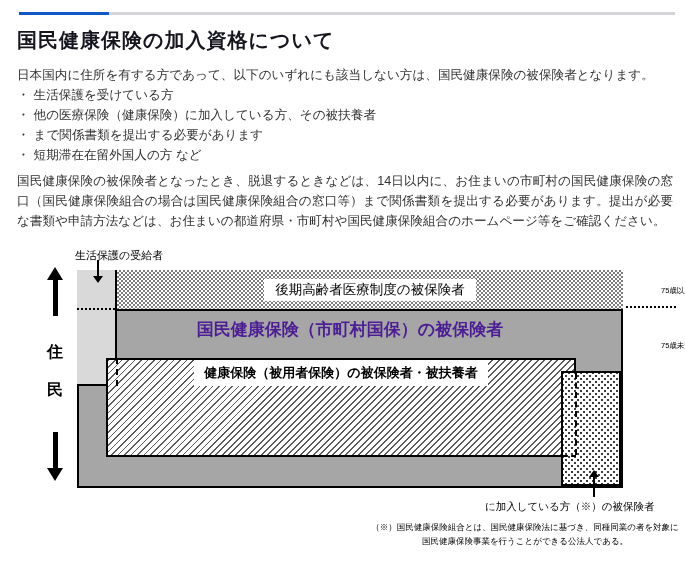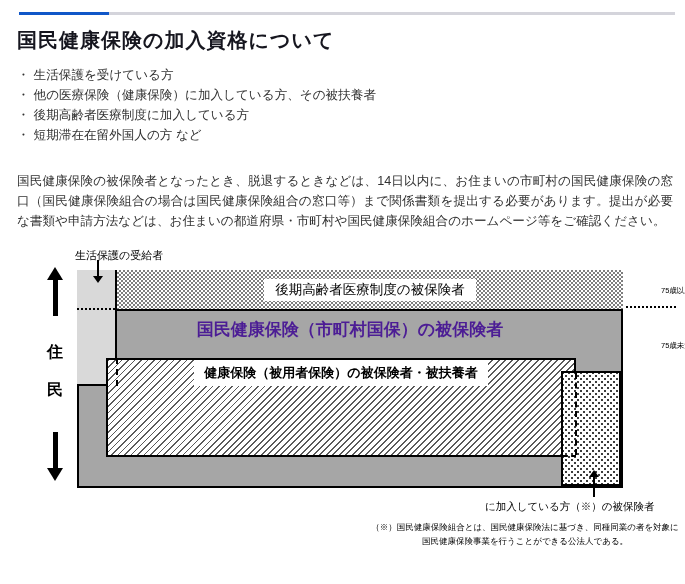--- a/index.html
+++ b/index.html
@@ -99,23 +99,24 @@
 
 <div class="page">
 
   <div class="top-rule">
     <div class="top-rule-accent"></div>
   </div>
 
   <h1 class="page-title">国民健康保険の加入資格について</h1>
 
   <div class="intro-block">
+    <p class="intro-line">日本国内に住所を有する方であって、以下のいずれにも該当しない方は、国民健康保険の被保険者となります。</p>
     <div class="bullet-line"><span class="bullet-char">・</span><span>生活保護を受けている方</span></div>
     <div class="bullet-line"><span class="bullet-char">・</span><span>他の医療保険（健康保険）に加入している方、その被扶養者</span></div>
-    <div class="bullet-line"><span class="bullet-char">・</span><span>後期高齢者医療制度に加入している方</span></div>
+    <div class="bullet-line"><span class="bullet-char">・</span><span>まで関係書類を提出する必要があります</span></div>
     <div class="bullet-line"><span class="bullet-char">・</span><span>短期滞在在留外国人の方 など</span></div>
   </div>
 
   <p class="para2">国民健康保険の被保険者となったとき、脱退するときなどは、14日以内に、お住まいの市町村の国民健康保険の窓口（国民健康保険組合の場合は国民健康保険組合の窓口等）まで関係書類を提出する必要があります。提出が必要な書類や申請方法などは、お住まいの都道府県・市町村や国民健康保険組合のホームページ等をご確認ください。</p>
 
   <div class="diagram">
 
     <div class="lbl-seikatsu">生活保護の受給者</div>
     <div class="arrow-sm-down">
       <div class="shaft"></div>

